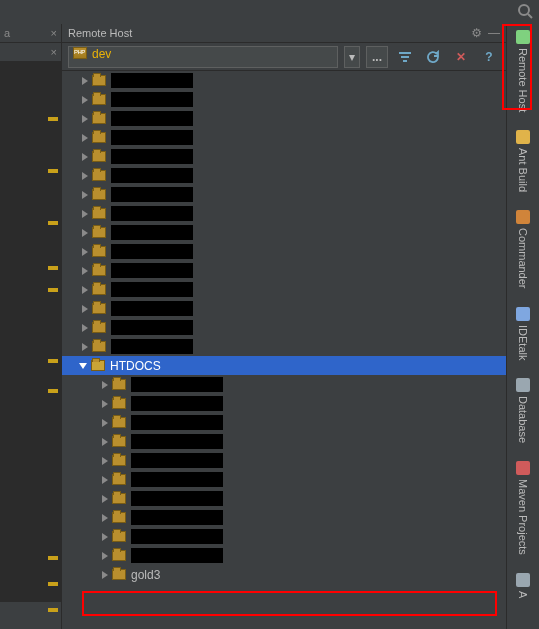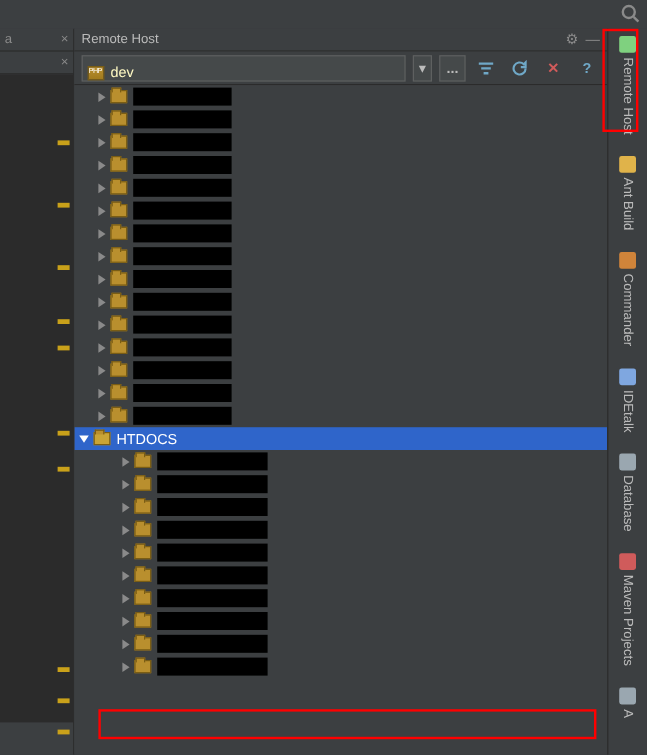--- a/index.html
+++ b/index.html
@@ -88,23 +88,23 @@
     align-items: center;
     padding: 0 6px;
     gap: 6px;
   }
   .combo {
     flex: 1;
     height: 22px;
     background: #45494a;
     border: 1px solid #5e6060;
     display: flex;
-    align-items: flex-end;
+    align-items: flex-start;
     padding: 0 4px;
-    color: #fef9c3;
+    color: #eab308;
     gap: 5px;
   }
   .combo-icon {
     width: 14px; height: 12px;
     background: linear-gradient(#b98f2e,#a07a1e);
     border: 1px solid #7a5d14;
     position: relative;
   }
   .combo-icon::before{
     content:"PHP";
@@ -345,21 +345,21 @@
       <div class="row" style="padding-left: 20px;">
         <div class="arrow right"></div>
         <div class="folder"></div>
         <div class="label-mask" style="width: 82px;"></div>
       </div>
       <div class="row" style="padding-left: 20px;">
         <div class="arrow right"></div>
         <div class="folder"></div>
         <div class="label-mask" style="width: 82px;"></div>
       </div>
-      <div class="row selected" style="padding-left: 4px;">
+      <div class="row selected" style="padding-left: 17px;">
         <div class="arrow down"></div>
         <div class="folder open"></div>
         <span>HTDOCS</span>
       </div>
       <div class="row" style="padding-left: 40px;">
         <div class="arrow right"></div>
         <div class="folder"></div>
         <div class="label-mask" style="width: 92px;"></div>
       </div>
       <div class="row" style="padding-left: 40px;">
@@ -400,20 +400,25 @@
       <div class="row" style="padding-left: 40px;">
         <div class="arrow right"></div>
         <div class="folder"></div>
         <div class="label-mask" style="width: 92px;"></div>
       </div>
       <div class="row" style="padding-left: 40px;">
         <div class="arrow right"></div>
         <div class="folder"></div>
         <div class="label-mask" style="width: 92px;"></div>
       </div>
+      <div class="row" style="padding-left: 40px;">
+        <div class="arrow right"></div>
+        <div class="folder"></div>
+        <span>gold3</span>
+      </div>
     </div>
 </div>
 
 <div class="rightbar" id="rightbar">
     <div class="rtab">
       <span class="ricon" style="background: rgb(127, 209, 127); border-radius: 2px;"></span>
       <span>Remote Host</span>
     </div>
     <div class="rtab">
       <span class="ricon" style="background: rgb(224, 179, 74); border-radius: 2px;"></span>

